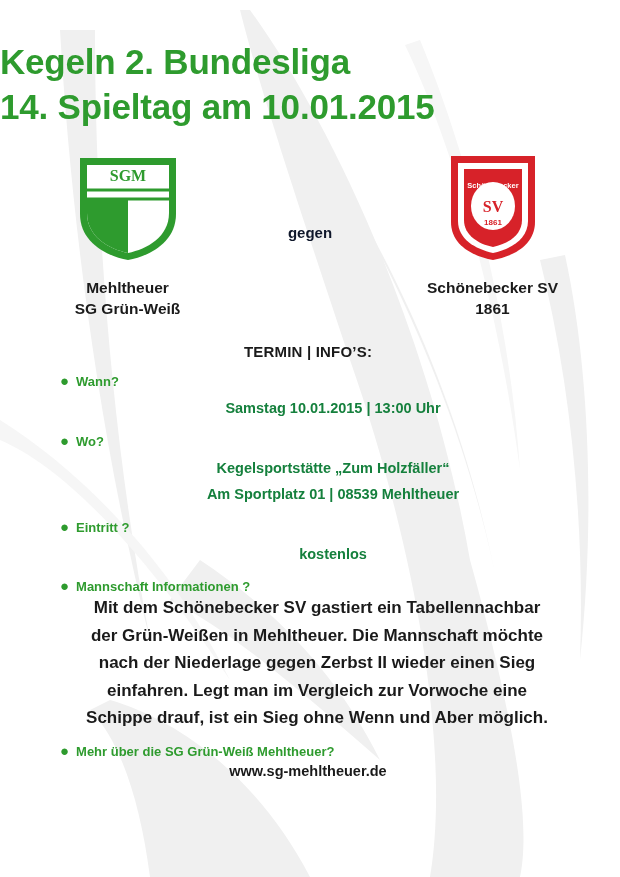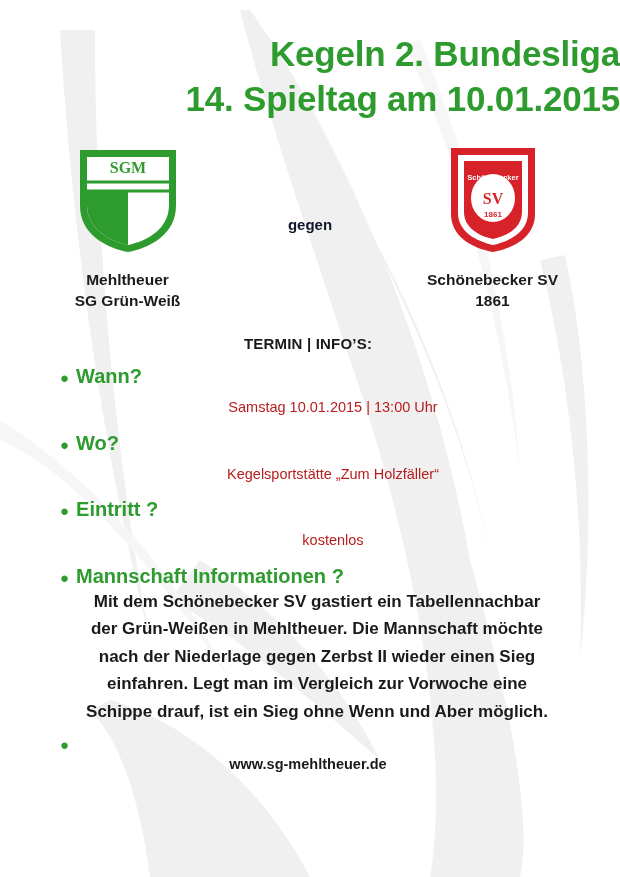--- a/index.html
+++ b/index.html
@@ -27,22 +27,22 @@
     z-index: 0;
     pointer-events: none;
   }
   .content {
     position: relative;
     z-index: 2;
   }
 
   
   .title-block {
-    text-align: right;
-    padding-top: 32px;
+    text-align: left;
+    padding-top: 40px;
   }
   .title-line {
     color: #2e9b2e;
     font-weight: bold;
     font-size: 35px;
     line-height: 1.28;
     letter-spacing: -0.2px;
   }
 
   
@@ -100,28 +100,28 @@
   }
   .bullet-dot {
     color: #2e9b2e;
     font-size: 15px;
     line-height: 1;
     margin-right: 7px;
   }
   .bullet-label {
     color: #2e9b2e;
     font-weight: bold;
-    font-size: 20px;
+    font-size: 13px;
   }
   .answer {
     margin-left: 50px;
     margin-top: 8px;
     font-size: 14.5px;
-    font-weight: normal;
-    color: #b91c1c;
+    font-weight: bold;
+    color: #15803d;
     line-height: 1.55;
   }
   .answer-para {
     margin-left: 44px;
     font-size: 17px;
     font-weight: bold;
     color: #1a1a1a;
     line-height: 1.62;
     width: 470px;
   }
@@ -215,34 +215,36 @@
         <span class="bullet-dot">●</span>
         <span class="bullet-label">Wann?</span>
       </div>
       <div class="answer">Samstag 10.01.2015 | 13:00 Uhr</div>
 
       <div class="bullet-row">
         <span class="bullet-dot">●</span>
         <span class="bullet-label">Wo?</span>
       </div>
       <div class="answer">Kegelsportstätte „Zum Holzfäller“</div>
+      <div class="answer" style="margin-top:4px;">Am Sportplatz 01 | 08539 Mehltheuer</div>
 
       <div class="bullet-row">
         <span class="bullet-dot">●</span>
         <span class="bullet-label">Eintritt ?</span>
       </div>
       <div class="answer">kostenlos</div>
 
       <div class="bullet-row">
         <span class="bullet-dot">●</span>
         <span class="bullet-label">Mannschaft Informationen ?</span>
       </div>
       <div class="answer-para">Mit dem Schönebecker SV gastiert ein Tabellennachbar der Grün-Weißen in Mehltheuer. Die Mannschaft möchte nach der Niederlage gegen Zerbst II wieder einen Sieg einfahren. Legt man im Vergleich zur Vorwoche eine Schippe drauf, ist ein Sieg ohne Wenn und Aber möglich.</div>
 
       <div class="bullet-row" style="margin-top:11px;">
         <span class="bullet-dot">●</span>
+        <span class="bullet-label">Mehr über die SG Grün-Weiß Mehltheuer?</span>
       </div>
       <div class="website">www.sg-mehltheuer.de</div>
 
     </div>
 
   </div>
 </div>
 
 </body></html>

